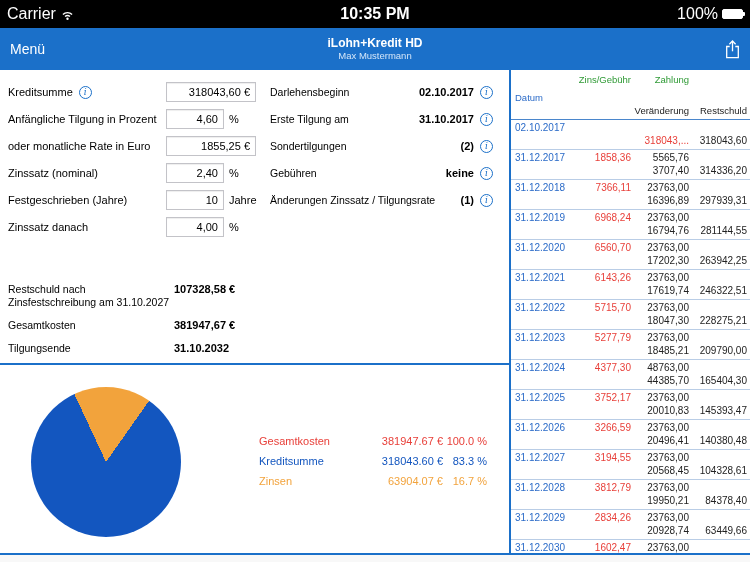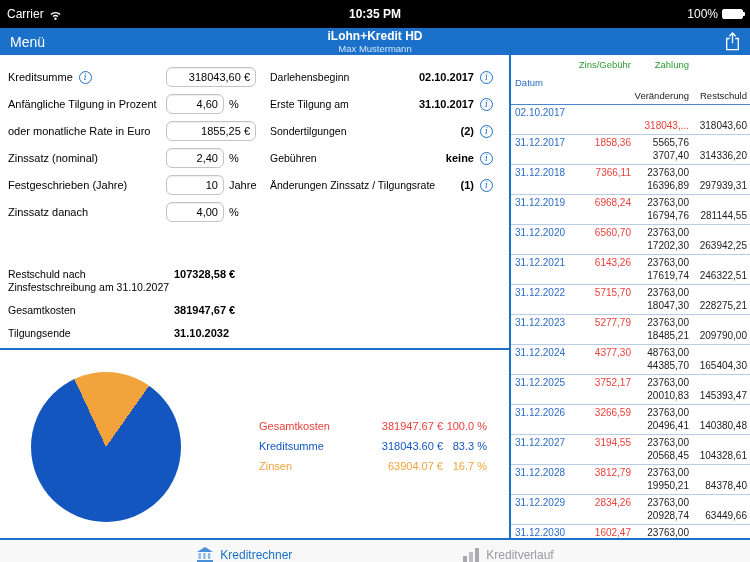--- a/index.html
+++ b/index.html
@@ -1,46 +1,46 @@
 <!DOCTYPE html>
 <html style="--accent: #1b70c9; --green: #2f9a35; --red: #e8403a; --dateblue: #2b6bc8;"><head>
 <meta charset="utf-8">
 <style>
   * { margin:0; padding:0; box-sizing:border-box; }
   html,body { background:#444; }
   body { font-family:"Liberation Sans","DejaVu Sans",sans-serif; }
   .screen { width:750px; height:562px; background:#fff; margin:0 auto; display:flex; flex-direction:column; overflow:hidden; position:relative; }
 
   
-  .status-bar { height:20px; background:#000; color:#fff; display:flex; align-items:center; padding:14px 7px; font-size:12px; position:relative; flex:0 0 auto; }
+  .status-bar { height:20px; background:#000; color:#fff; display:flex; align-items:center; padding:14px 7px; font-size:16px; position:relative; flex:0 0 auto; }
   .sb-left, .sb-right { display:flex; align-items:center; gap:4px; }
   .sb-right { margin-left:auto; }
   .sb-time { position:absolute; left:0; right:0; text-align:center; font-weight:bold; pointer-events:none; }
   .battery { width:21px; height:10px; border:1px solid #fff; border-radius:2px; background:#fff; position:relative; display:inline-block; }
   .battery::after { content:""; position:absolute; right:-3px; top:2px; width:2px; height:4px; background:#fff; border-radius:0 1px 1px 0; }
 
   
-  .nav-bar { height:27px; background:var(--accent,#1b70c9); color:#fff; display:flex; align-items:center; padding:0 10px; position:relative; flex:0 0 auto; }
+  .nav-bar { height:42px; background:var(--accent,#1b70c9); color:#fff; display:flex; align-items:center; padding:0 10px; position:relative; flex:0 0 auto; }
   .menu-btn { background:none; border:none; color:#fff; font-size:14px; font-family:inherit; cursor:pointer; padding:0; }
   .nav-title { position:absolute; left:0; right:0; text-align:center; pointer-events:none; }
   .nav-title .t { font-size:12px; font-weight:bold; line-height:13px; }
   .nav-title .s { font-size:9.5px; color:#d4e6f9; line-height:11px; }
   .share-btn { margin-left:auto; background:none; border:none; cursor:pointer; padding:0; display:flex; }
 
   
   .main { height:485px; display:flex; border-bottom:2px solid var(--accent,#1b70c9); overflow:hidden; flex:0 0 auto; }
   .left-panel { width:511px; border-right:2px solid var(--accent,#1b70c9); display:flex; flex-direction:column; }
   .form-area { height:295px; border-bottom:2px solid var(--accent,#1b70c9); display:flex; }
   .form-left { width:260px; padding:12px 4px 0 8px; }
   .form-right { flex:1; padding:12px 16px 0 10px; }
 
   .frow { display:flex; align-items:center; height:20px; margin-bottom:7px; font-size:11px; color:#000; }
   .flabel { white-space:nowrap; }
   .fspacer { flex:1; }
-  .input { border:1px solid #c3c3c8; border-radius:6px; background:#fff; height:20px; line-height:18px; padding:0 5px; text-align:right; font-size:11px; width:58px; box-shadow:inset 0 1px 1px rgba(0,0,0,0.07); }
+  .input { border:1px solid #c3c3c8; border-radius:0; background:#fff; height:20px; line-height:18px; padding:0 5px; text-align:right; font-size:11px; width:58px; box-shadow:inset 0 1px 1px rgba(0,0,0,0.07); }
   .input.wide { width:90px; }
   .unit { width:32px; padding-left:5px; font-size:11px; }
   .info { width:13px; height:13px; border:1px solid var(--accent,#1b70c9); border-radius:50%; color:var(--accent,#1b70c9); font-size:9px; line-height:11px; text-align:center; font-family:"DejaVu Serif",serif; font-style:italic; margin-left:6px; flex:0 0 auto; cursor:pointer; }
 
   .summary { margin-top:46px; }
   .srow { display:flex; align-items:flex-start; margin-bottom:10px; }
   .slabel { flex:1; font-size:10.5px; white-space:pre-line; line-height:13px; }
   .sval { width:82px; font-weight:bold; font-size:11px; }
 
   .drow { display:flex; align-items:center; height:20px; margin-bottom:7px; font-size:10.5px; }

